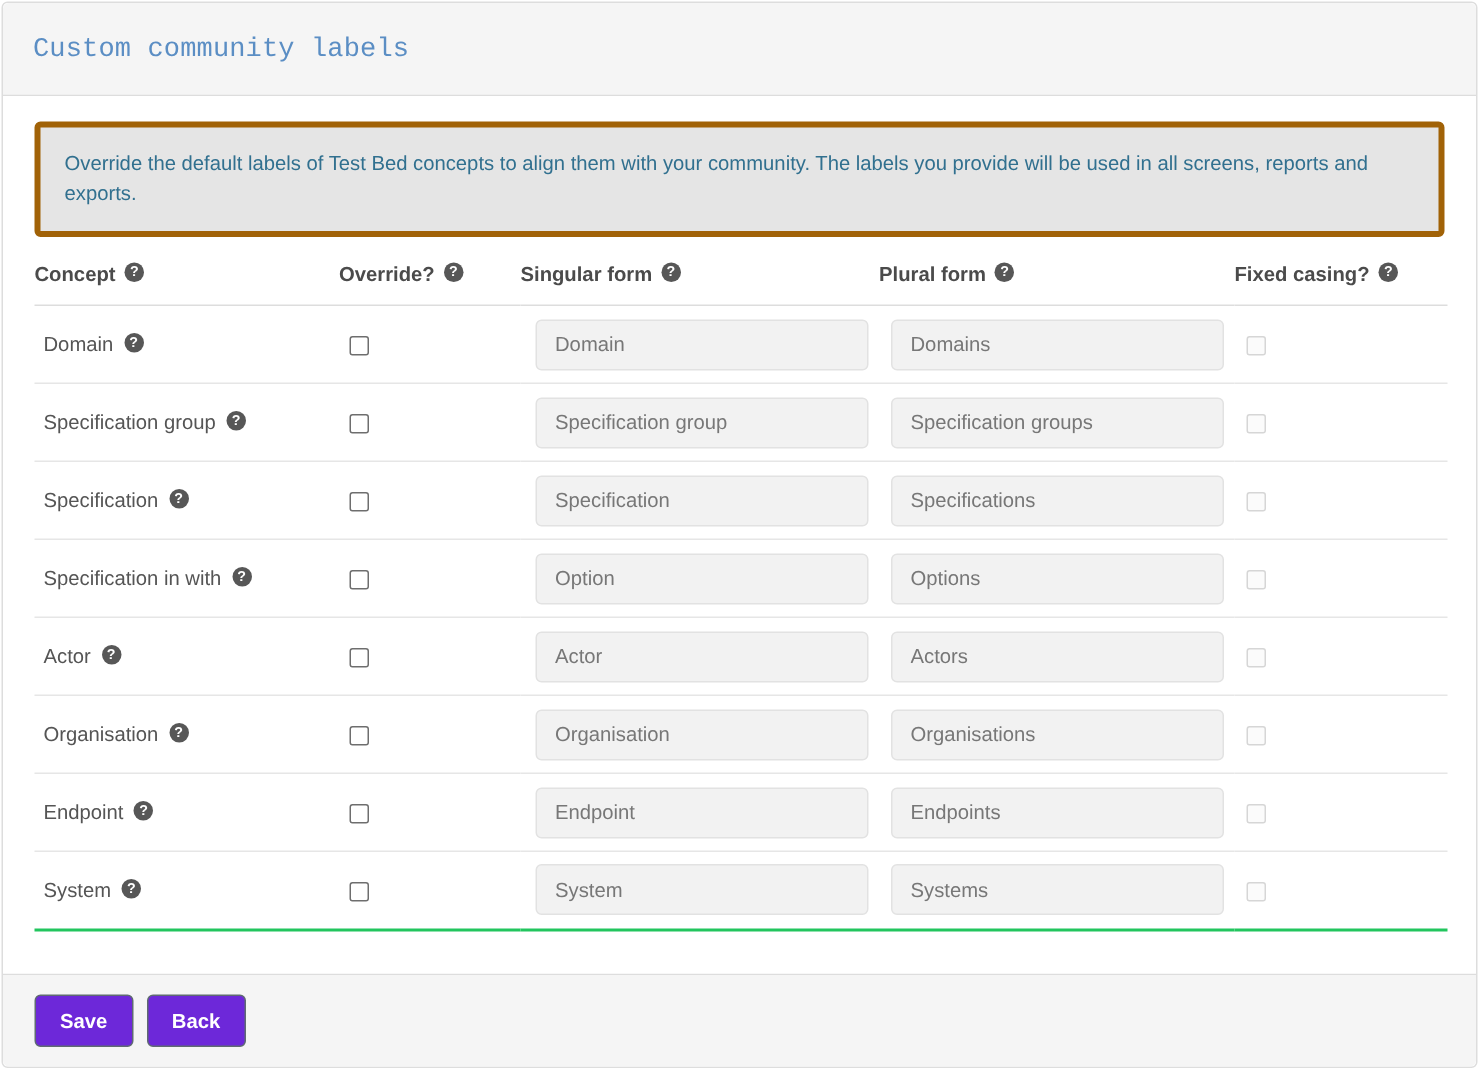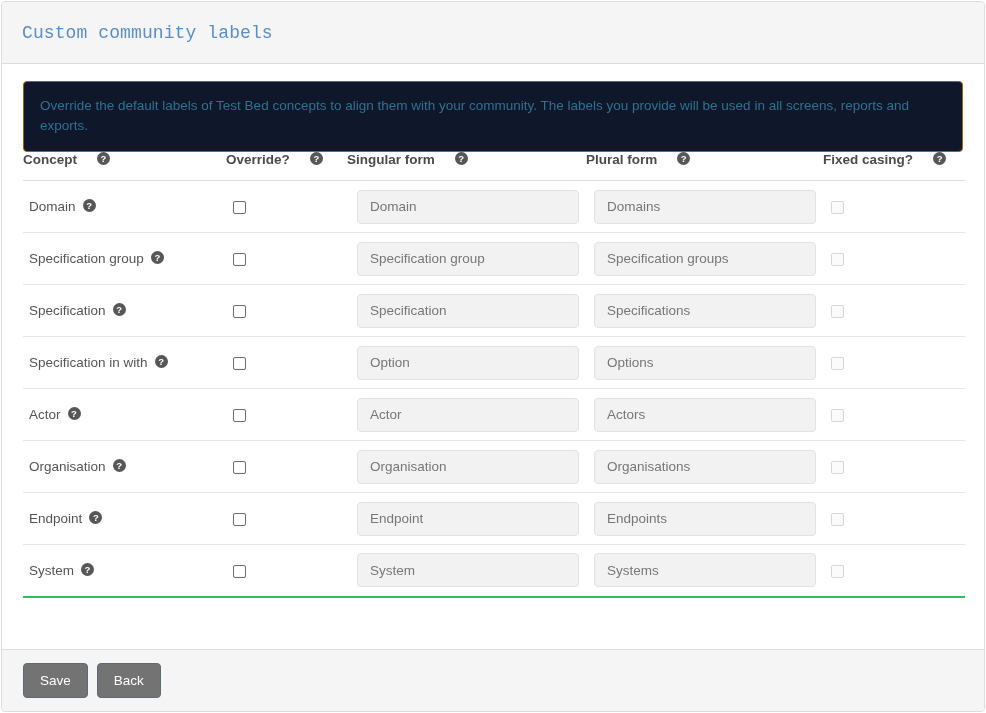--- a/index.html
+++ b/index.html
@@ -48,27 +48,28 @@
   }
 
   .card-body {
     flex: 1 1 auto;
     padding: 17px 21px 0 21px;
     background: #ffffff;
     overflow: hidden;
   }
 
   .alert-info {
-    background: #0f172a;
-    border: 1px solid #a16207;
+    background: #e5e5e5;
+    border: 4px solid #a16207;
     border-radius: 4px;
     color: #31708f;
     font-size: 13.5px;
     line-height: 20px;
     padding: 14px 16px 15px 16px;
+    margin-bottom: 17px;
   }
 
   table.labels {
     width: 100%;
     border-collapse: collapse;
     table-layout: fixed;
   }
   table.labels th {
     text-align: left;
     font-size: 13.5px;
@@ -95,21 +96,21 @@
   .col-singular { width: 239px; }
   .col-plural   { width: 237px; }
   .col-fixed    { width: 142px; }
 
   .cell-concept  { padding-left: 6px !important; }
   .cell-override { padding-left: 0 !important; }
   .cell-singular { padding-left: 0 !important; }
   .cell-plural   { padding-left: 0 !important; }
   .cell-fixed    { padding-left: 0 !important; }
 
-  .hdr-inner { display: inline-flex; align-items: center; gap: 20px; }
+  .hdr-inner { display: inline-flex; align-items: center; gap: 6px; }
 
   .help-icon {
     display: inline-block;
     width: 13px;
     height: 13px;
     border-radius: 50%;
     background: #575757;
     color: #ffffff;
     font-size: 9.5px;
     font-weight: bold;
@@ -170,29 +171,30 @@
     height: 62px;
     background: #f5f5f5;
     border-top: 1px solid #dddddd;
     border-radius: 0 0 4px 4px;
     display: flex;
     align-items: center;
     padding: 0 21px;
     gap: 9px;
   }
   .btn {
-    background: #737373;
+    background: #6d28d9;
     border: 1px solid #5f6a72;
     border-radius: 4px;
     color: #ffffff;
     font-size: 13.5px;
     font-family: "Liberation Sans", sans-serif;
     padding: 8px 16px;
     cursor: pointer;
     line-height: 17px;
+    font-weight: bold;
   }
 </style>
 </head>
 <body>
 
 <div class="card">
 
   <div class="card-header">
     <span class="card-title">Custom community labels</span>
   </div>

